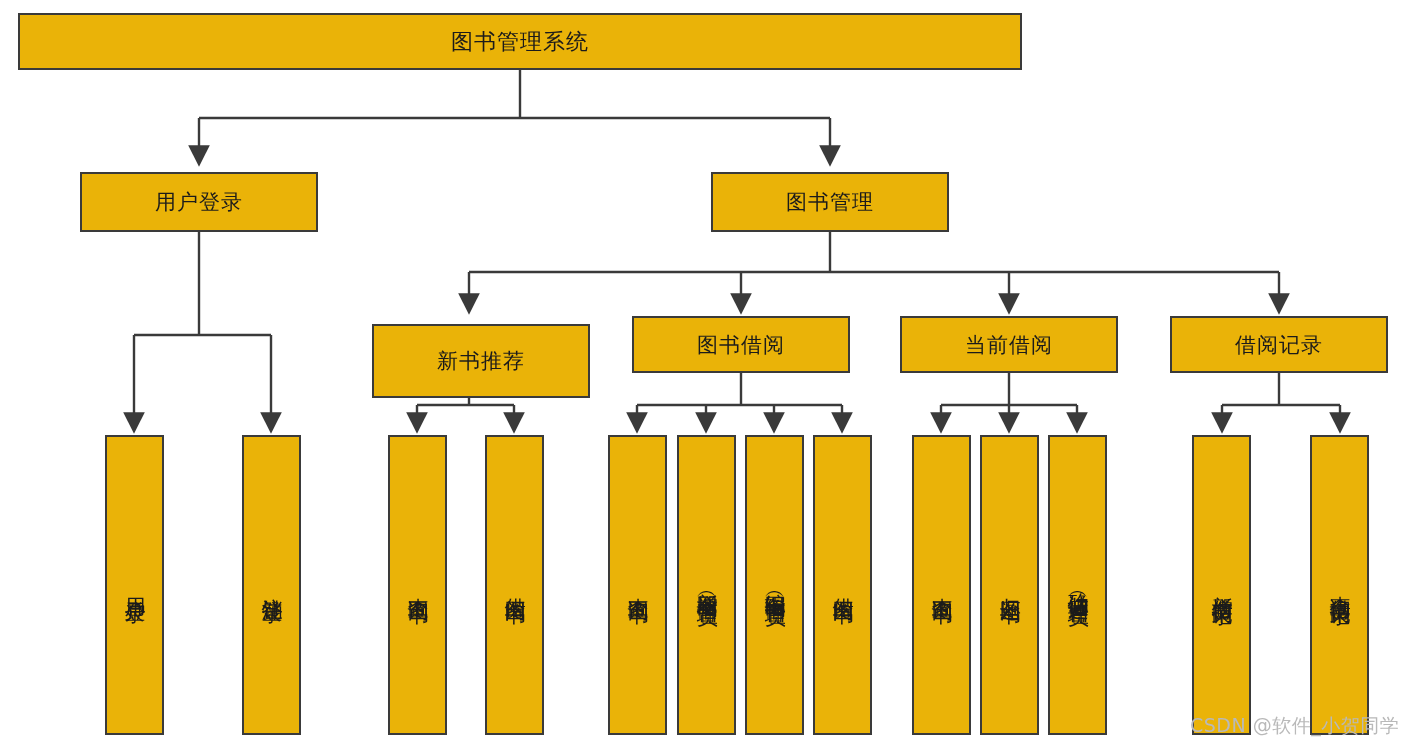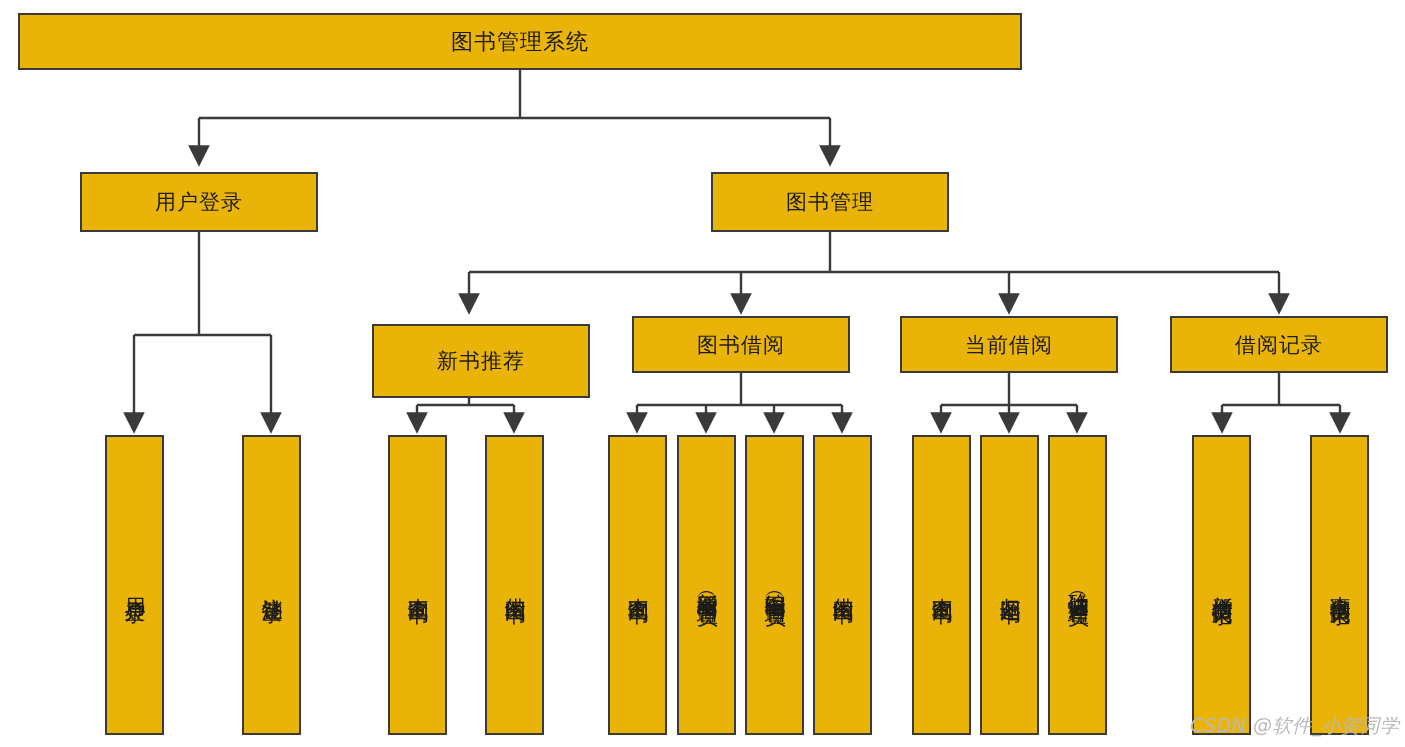--- a/index.html
+++ b/index.html
@@ -59,21 +59,20 @@
     font-size: 22px;
     border-width: 2.6px;
   }
   .watermark {
     position: absolute;
     font-size: 19px;
     color: #b9b9b9;
     letter-spacing: 0.5px;
     white-space: nowrap;
     pointer-events: none;
-    font-style: italic;
   }
 </style>
 </head>
 <body>
 
 <div id="canvas">
 
   <svg id="wires" viewBox="0 0 1405 747" xmlns="http://www.w3.org/2000/svg">
     <defs>
       <marker id="arrow" markerWidth="9" markerHeight="9" refX="2" refY="4.5" orient="auto" markerUnits="strokeWidth">

